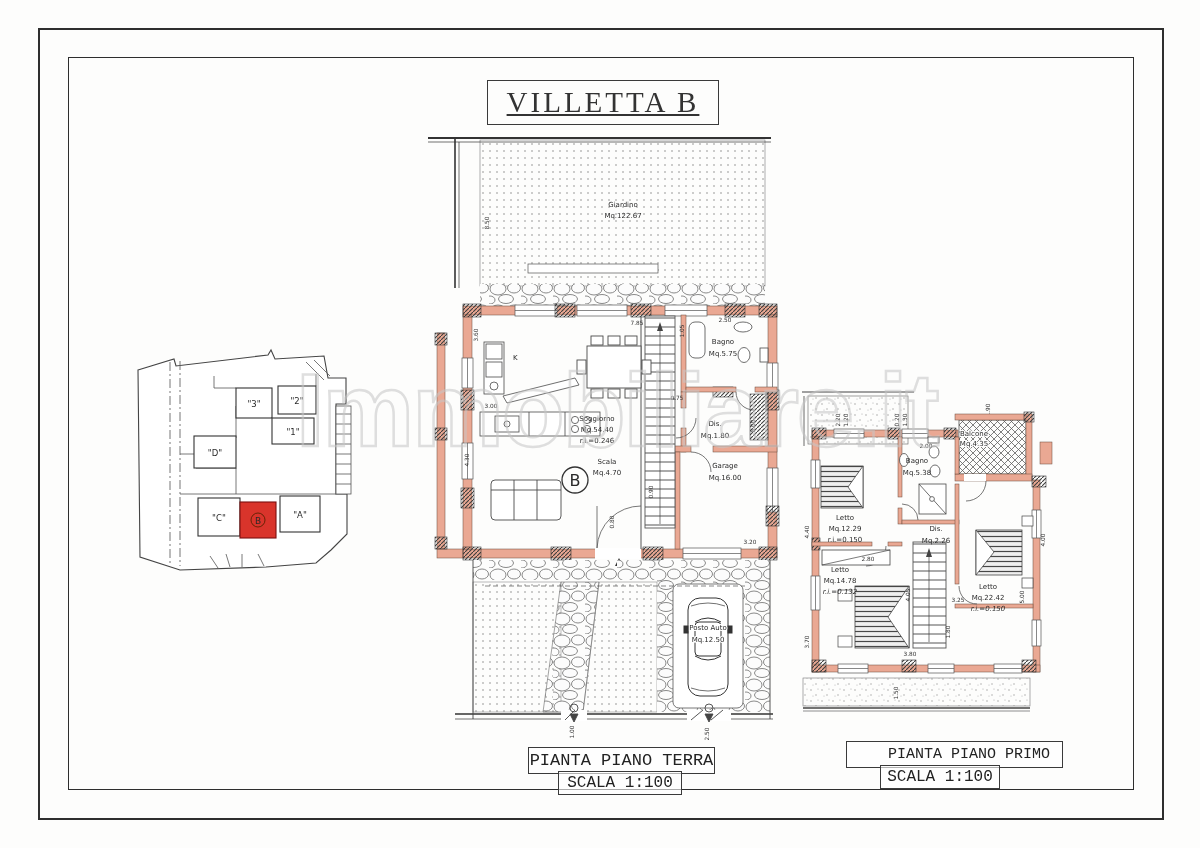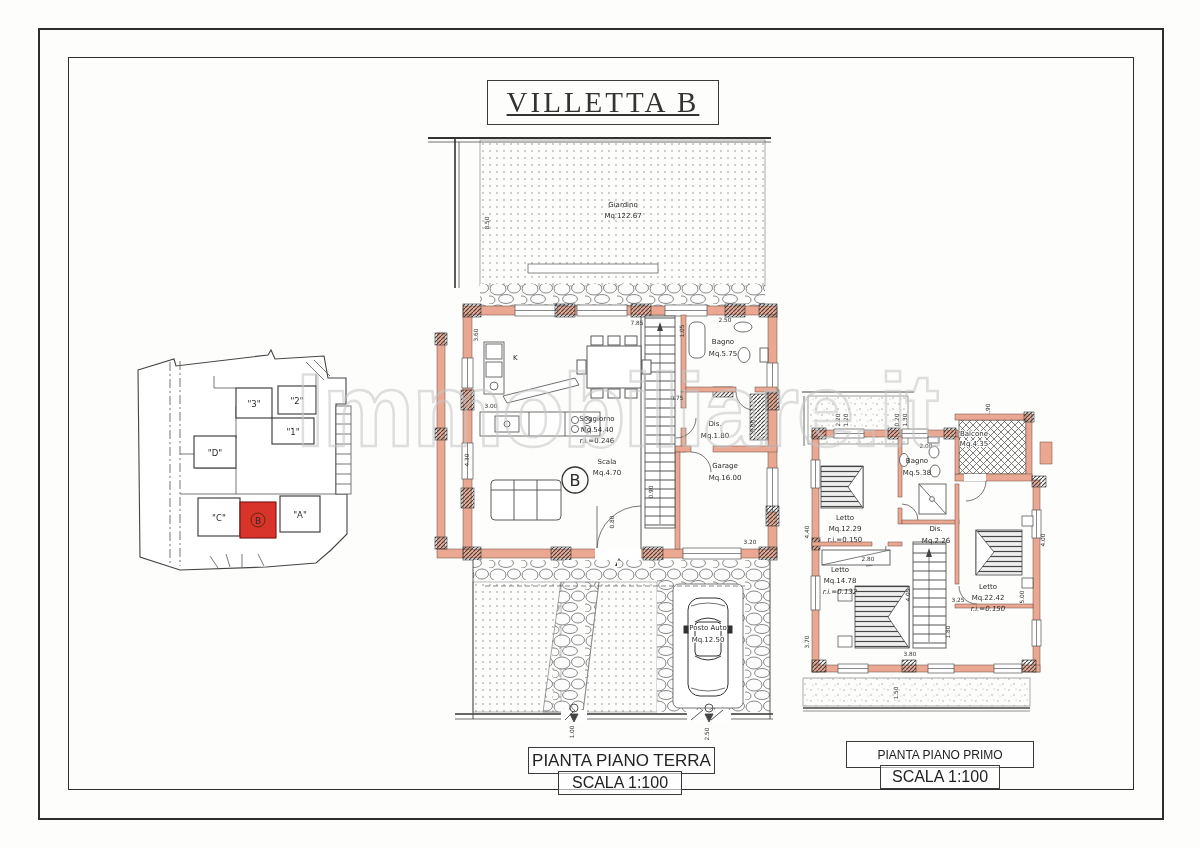--- a/index.html
+++ b/index.html
@@ -4,21 +4,21 @@
 <style>
   html,body{margin:0;padding:0;background:#fff;}
   #sheet{position:relative;width:1200px;height:848px;background:#fdfdfc;overflow:hidden;
          font-family:"DejaVu Sans",sans-serif;}
   .frame{position:absolute;border:2px solid #2e2e2e;}
   .frame.inner{border-width:1.5px;}
   .titlebox{position:absolute;left:487px;top:80px;width:230px;height:43px;border:1.6px solid #3a3a3a;
     display:flex;align-items:center;justify-content:center;
     font-family:"Liberation Serif",serif;font-size:29px;letter-spacing:3px;color:#333;text-decoration:underline;}
   .caption{position:absolute;border:1.3px solid #3a3a3a;display:flex;align-items:center;justify-content:center;
-    font-family:Liberation Sans, sans-serif;color:#222;background:rgba(255,255,255,.6);}
+    font-family:Liberation Mono, monospace;color:#222;background:rgba(255,255,255,.6);}
   .watermark{position:absolute;left:296px;top:352px;width:900px;height:120px;
     font-family:"Liberation Sans",sans-serif;font-weight:bold;font-size:103px;letter-spacing:-2px;
     color:transparent;-webkit-text-stroke:2.5px #c6c6c6;opacity:.55;pointer-events:none;z-index:9;}
   svg{position:absolute;overflow:visible;}
   svg text{fill:#2a2a2a;font-family:"DejaVu Sans",sans-serif;}
   .rm{font-size:7px;}
   .dim{font-size:5.8px;fill:#333;}
   .halo{paint-order:stroke;stroke:#ffffff;stroke-width:2px;}
 </style>
 </head>
@@ -477,21 +477,21 @@
       <line x1="5" y1="321" x2="232" y2="321" stroke="#444" stroke-width=".6"></line>
     </g>
   </svg>
 
   <div class="caption" style="left:528px;top:747px;width:185px;height:25px;font-size:17px;">
     <span>PIANTA PIANO TERRA</span>
   </div>
   <div class="caption" style="left:558px;top:771px;width:122px;height:22px;font-size:16px;">
     <span>SCALA 1:100</span>
   </div>
-  <div class="caption" style="left:846px;top:741px;width:186px;height:25px;font-size:12px;">
+  <div class="caption" style="left:846px;top:741px;width:186px;height:25px;font-size:15px;padding-left:29px;">
     <span>PIANTA PIANO PRIMO</span>
   </div>
   <div class="caption" style="left:880px;top:765px;width:118px;height:22px;font-size:16px;">
     <span>SCALA 1:100</span>
   </div>
 
   <div class="watermark">Immobiliare.it</div>
 </div>
 
 </body></html>

